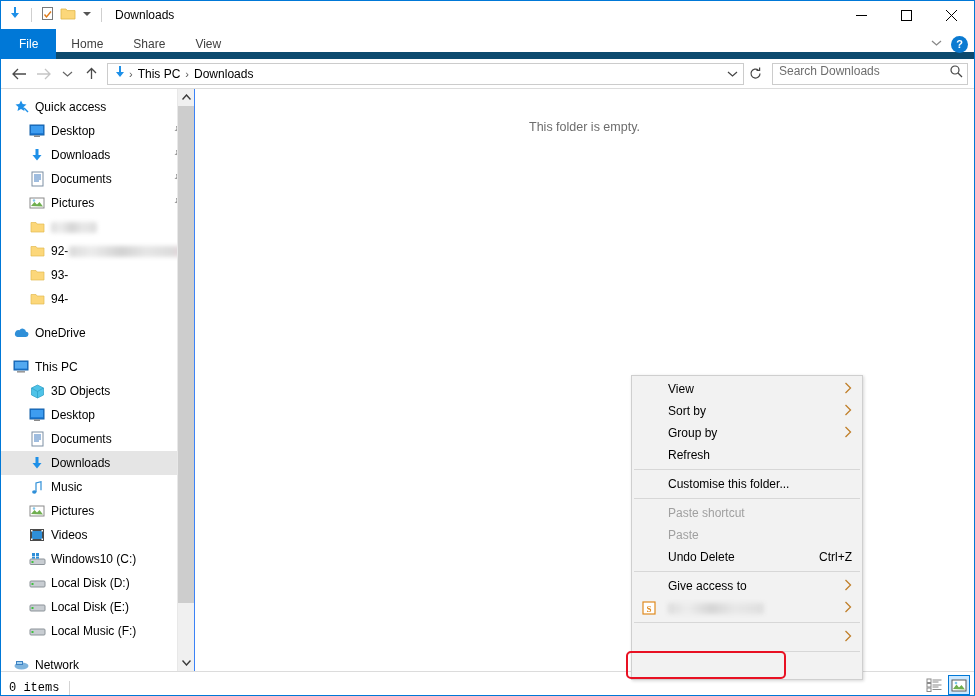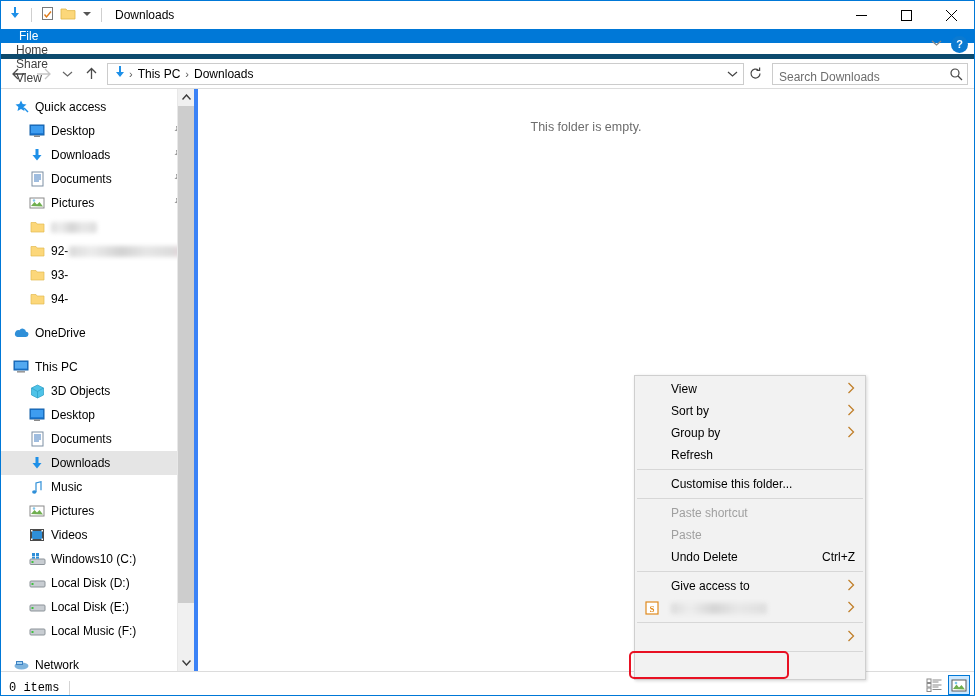--- a/index.html
+++ b/index.html
@@ -25,21 +25,21 @@
   .qat-sep { width:1px; height:14px; background:#cfcfcf; margin:0 3px; }
   .title-text { margin-left:10px; font-size:12px; color:#000; }
   .winbtns { position:absolute; right:0; top:0; display:flex; }
   .winbtn {
     width:45px; height:28px; display:flex; align-items:center; justify-content:center;
   }
 
   
   #ribbon {
     height:30px; display:flex; align-items:stretch;
-    border-bottom:5px solid #0c4a6e; background:#fff; position:relative;flex-direction:column;
+    border-bottom:7px solid #0c4a6e; background:#fff; position:relative;
   }
   .tab {
     display:flex; align-items:center; padding:0 15px; font-size:12px; color:#404040;
     height:30px;
   }
   .tab.file { background:#0078d7; color:#fff; padding:0 18px; }
   .ribbon-right { position:absolute; right:6px; top:0; height:30px; display:flex; align-items:center; gap:8px; }
   .help-circle {
     width:17px;height:17px;border-radius:50%;background:#0b7ad1;color:#fff;
     font-size:11px;display:flex;align-items:center;justify-content:center;font-weight:bold;
@@ -56,21 +56,21 @@
     flex:1; height:22px; border:1px solid #ccc; background:#fff;
     display:flex; align-items:center; padding:0 2px 0 4px; margin-left:4px;
   }
   .crumb { font-size:12px; padding:0 4px; color:#000; }
   .crumb-sep { color:#555; font-size:11px; padding:0 1px; }
   .crumb-end { flex:1; }
   .crumb-chev { width:18px; display:flex; align-items:center; justify-content:center; }
   .refreshbtn { width:22px; height:22px; display:flex; align-items:center; justify-content:center; border:1px solid transparent;}
   .searchbox {
     width:196px; height:22px; border:1px solid #ccc; background:#fff;
-    display:flex; align-items:flex-end; padding:0 4px 0 6px; margin-left:6px;
+    display:flex; align-items:flex-start; padding:0 4px 0 6px; margin-left:6px;
   }
   .searchbox span.ph { flex:1; color:#6d6d6d; font-size:12px; }
 
   
   #body { display:flex; height:calc(696px - 28px - 30px - 30px - 24px - 2px); }
 
   
   #sidebar {
     width:193px; background:#fff; position:relative; overflow:hidden;
     font-size:12px;
@@ -97,21 +97,21 @@
 
   
   #sbscroll {
     position:absolute; right:0; top:0; width:17px; height:100%; background:#f0f0f0;
     border-left:1px solid #e8e8e8;
   }
   .sb-arrow { width:17px; height:17px; display:flex; align-items:center; justify-content:center; background:#f0f0f0;}
   .sb-thumb { position:absolute; left:0; top:17px; width:17px; background:#cdcdcd; }
 
   
-  #content { flex:1; position:relative; background:#fff; border-left:4px solid #3b82f6;}
+  #content { flex:1; position:relative; background:#fff; border-left:1px solid #3b82f6;}
   #emptymsg {
     position:absolute; left:0; right:0; top:31px; text-align:center;
     color:#6d6d6d; font-size:12.5px;
   }
 
   
   #ctxmenu {
     position:absolute; left:436px; top:286px; width:232px;
     background:#f2f2f2; border:1px solid #cfcfcf;
     padding:2px 0; box-shadow:1px 1px 3px rgba(0,0,0,.16);

